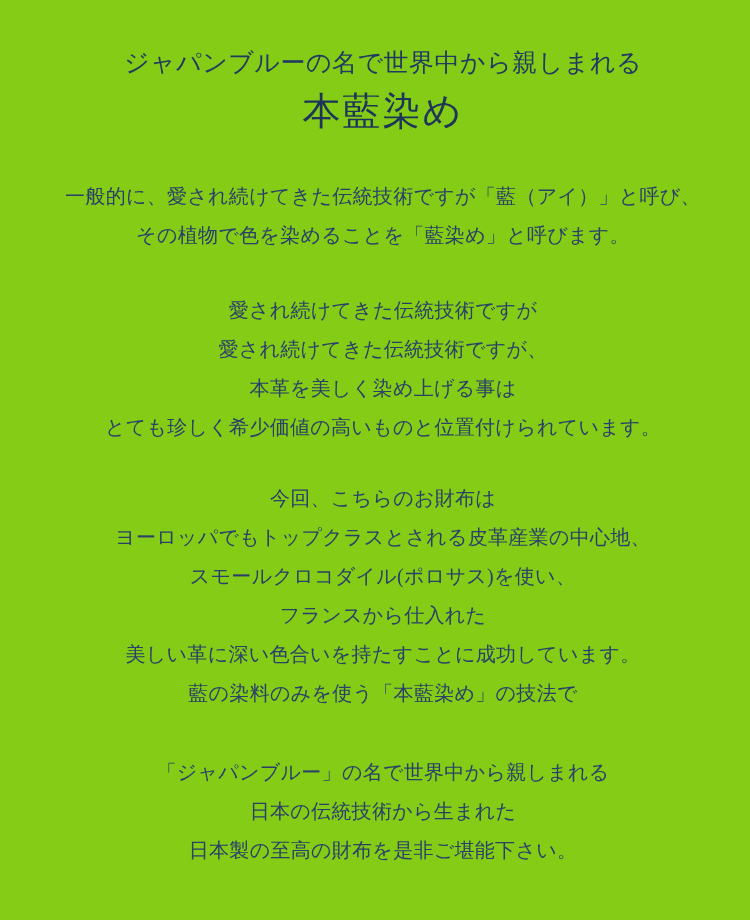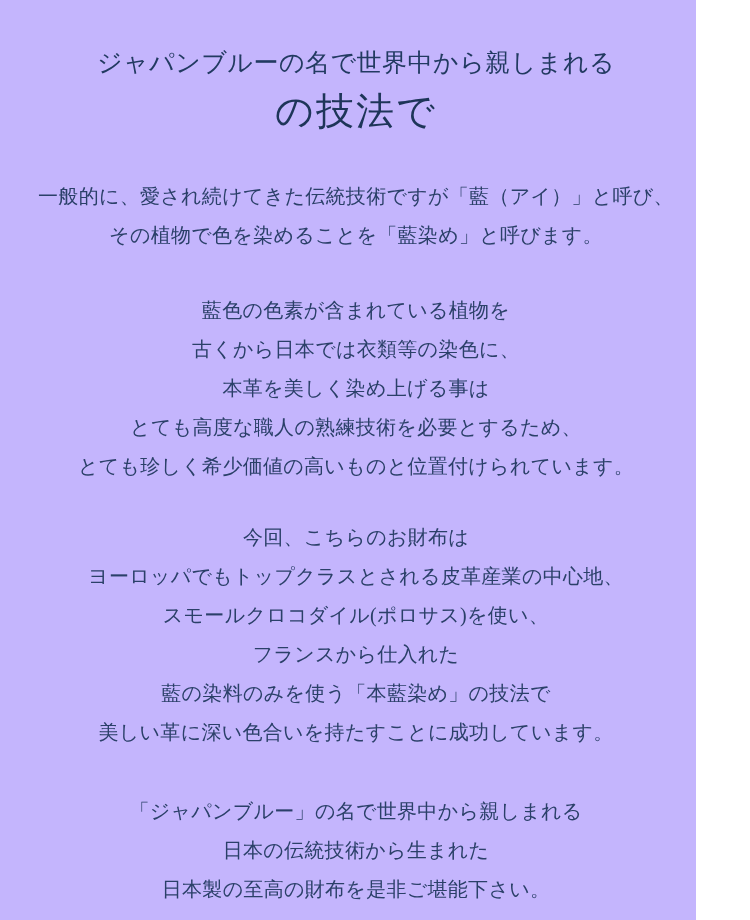--- a/index.html
+++ b/index.html
@@ -8,28 +8,28 @@
   }
   body {
     width: 750px;
     height: 920px;
     background: #ffffff;
     font-family: "Liberation Serif", "DejaVu Serif", serif;
     color: #2a3a5e;
     -webkit-font-smoothing: antialiased;
   }
   .page {
-    width: 696px;
+    width: 750px;
     height: 920px;
     box-sizing: border-box;
     padding: 46px 40px 20px 56px;
     display: flex;
     flex-direction: column;
     align-items: center;
-    background: #c4b5fd;
+    background: #84cc16;
   }
   .heading-block {
     text-align: center;
     margin-bottom: 34px;
   }
   .heading-sub {
     font-size: 25px;
     line-height: 1.35;
     letter-spacing: 0.5px;
     color: #223a61;
@@ -62,43 +62,42 @@
   .para-3 { margin-top: 32px; }
   .para-4 { margin-top: 40px; }
 </style>
 </head>
 <body>
 
 <div class="page">
 
   <div class="heading-block">
     <div class="heading-sub">ジャパンブルーの名で世界中から親しまれる</div>
-    <div class="heading-main">の技法で</div>
+    <div class="heading-main">本藍染め</div>
   </div>
 
   <div class="para para-1">
     <span class="line">一般的に、愛され続けてきた伝統技術ですが「藍（アイ）」と呼び、</span>
     <span class="line">その植物で色を染めることを「藍染め」と呼びます。</span>
   </div>
 
   <div class="para para-2">
-    <span class="line">藍色の色素が含まれている植物を</span>
-    <span class="line">古くから日本では衣類等の染色に、</span>
+    <span class="line">愛され続けてきた伝統技術ですが</span>
+    <span class="line">愛され続けてきた伝統技術ですが、</span>
     <span class="line">本革を美しく染め上げる事は</span>
-    <span class="line">とても高度な職人の熟練技術を必要とするため、</span>
     <span class="line">とても珍しく希少価値の高いものと位置付けられています。</span>
   </div>
 
   <div class="para para-3">
     <span class="line">今回、こちらのお財布は</span>
     <span class="line">ヨーロッパでもトップクラスとされる皮革産業の中心地、</span>
     <span class="line">スモールクロコダイル(ポロサス)を使い、</span>
     <span class="line">フランスから仕入れた</span>
+    <span class="line">美しい革に深い色合いを持たすことに成功しています。</span>
     <span class="line">藍の染料のみを使う「本藍染め」の技法で</span>
-    <span class="line">美しい革に深い色合いを持たすことに成功しています。</span>
   </div>
 
   <div class="para para-4">
     <span class="line">「ジャパンブルー」の名で世界中から親しまれる</span>
     <span class="line">日本の伝統技術から生まれた</span>
     <span class="line">日本製の至高の財布を是非ご堪能下さい。</span>
   </div>
 
 </div>
 

